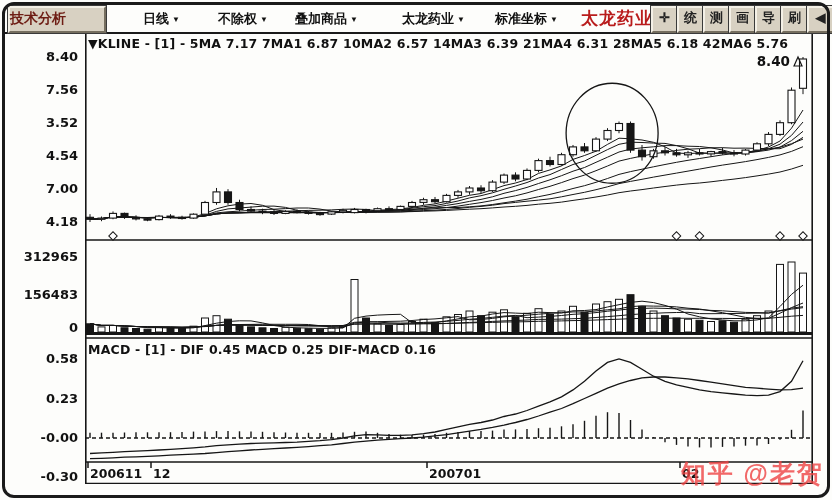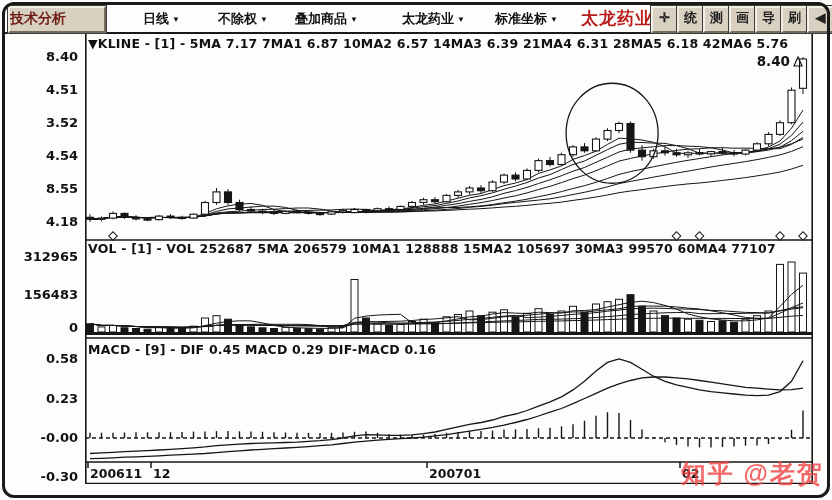--- a/index.html
+++ b/index.html
@@ -84,39 +84,38 @@
     <div class="icon-btn" style="left:672px"><span>统</span></div>
     <div class="icon-btn" style="left:698px"><span>测</span></div>
     <div class="icon-btn" style="left:724px"><span>画</span></div>
     <div class="icon-btn" style="left:750px"><span>导</span></div>
     <div class="icon-btn" style="left:776px"><span>刷</span></div>
     <div class="icon-btn" style="left:802px"><span>◀</span></div>
   </div>
 
   <div class="axis-col">
     <div class="ylab" style="top:50px">8.40</div>
-    <div class="ylab" style="top:83px">4.51</div>
+    <div class="ylab" style="top:83px">7.56</div>
     <div class="ylab" style="top:116px">3.52</div>
     <div class="ylab" style="top:149px">4.54</div>
-    <div class="ylab" style="top:182px">8.55</div>
+    <div class="ylab" style="top:182px">7.00</div>
     <div class="ylab" style="top:215px">4.18</div>
 
     <div class="ylab" style="top:250px">312965</div>
     <div class="ylab" style="top:288px">156483</div>
     <div class="ylab" style="top:321px">0</div>
 
     <div class="ylab" style="top:352px">0.58</div>
     <div class="ylab" style="top:392px">0.23</div>
     <div class="ylab" style="top:431px">-0.00</div>
     <div class="ylab" style="top:470px">-0.30</div>
   </div>
 
   <div class="pane-header" style="top:36px">▼KLINE - [1] - 5MA 7.17 7MA1 6.87 10MA2 6.57 14MA3 6.39 21MA4 6.31 28MA5 6.18 42MA6 5.76</div>
-  <div class="pane-header" style="top:241px">VOL - [1] - VOL 252687 5MA 206579 10MA1 128888 15MA2 105697 30MA3 99570 60MA4 77107</div>
-  <div class="pane-header" style="top:342px">MACD - [9] - DIF 0.45 MACD 0.29 DIF-MACD 0.16</div>
+  <div class="pane-header" style="top:342px">MACD - [1] - DIF 0.45 MACD 0.25 DIF-MACD 0.16</div>
 
   <svg id="plot" width="728" height="451" viewBox="85 33 728 451">
       <line x1="85" y1="240" x2="813" y2="240" stroke="#161616" stroke-width="1.6"></line>
       <line x1="85" y1="338" x2="813" y2="338" stroke="#161616" stroke-width="1.6"></line>
       <line x1="85" y1="462" x2="813" y2="462" stroke="#161616" stroke-width="1.6"></line>
       <line x1="85" y1="483.5" x2="813" y2="483.5" stroke="#161616" stroke-width="1.6"></line>
       <line x1="85.8" y1="33" x2="85.8" y2="484" stroke="#161616" stroke-width="1.6"></line>
       <line x1="812.2" y1="33" x2="812.2" y2="484" stroke="#161616" stroke-width="1.6"></line>
       <g>
         <polyline points="90,219.3 101.5,218.7 113,216.9 124.5,217.0 136,217.4 147.5,217.5 159,217.1 170.5,217.9 182,218.0 193.5,217.1 205,213.6 216.5,208.8 228,205.8 239.5,204.1 251,203.5 262.5,205.3 274,209.6 285.5,211.4 297,212.0 308.5,212.5 320,212.9 331.5,212.6 343,212.4 354.5,211.8 366,211.3 377.5,210.2 389,209.7 400.5,208.9 412,207.5 423.5,205.3 435,203.9 446.5,201.1 458,198.2 469.5,195.3 481,193.5 492.5,189.6 504,185.6 515.5,183.0 527,179.5 538.5,173.4 550,169.9 561.5,165.9 573,159.4 584.5,155.5 596,151.2 607.5,144.4 619,138.2 630.5,138.8 642,140.0 653.5,142.3 665,146.8 676.5,153.0 688,153.6 699.5,153.0 711,153.2 722.5,153.2 734,153.0 745.5,152.5 757,150.4 768.5,147.0 780,141.0 791.5,128.2 803,110.0 " fill="none" stroke="#161616" stroke-width="1"></polyline>

